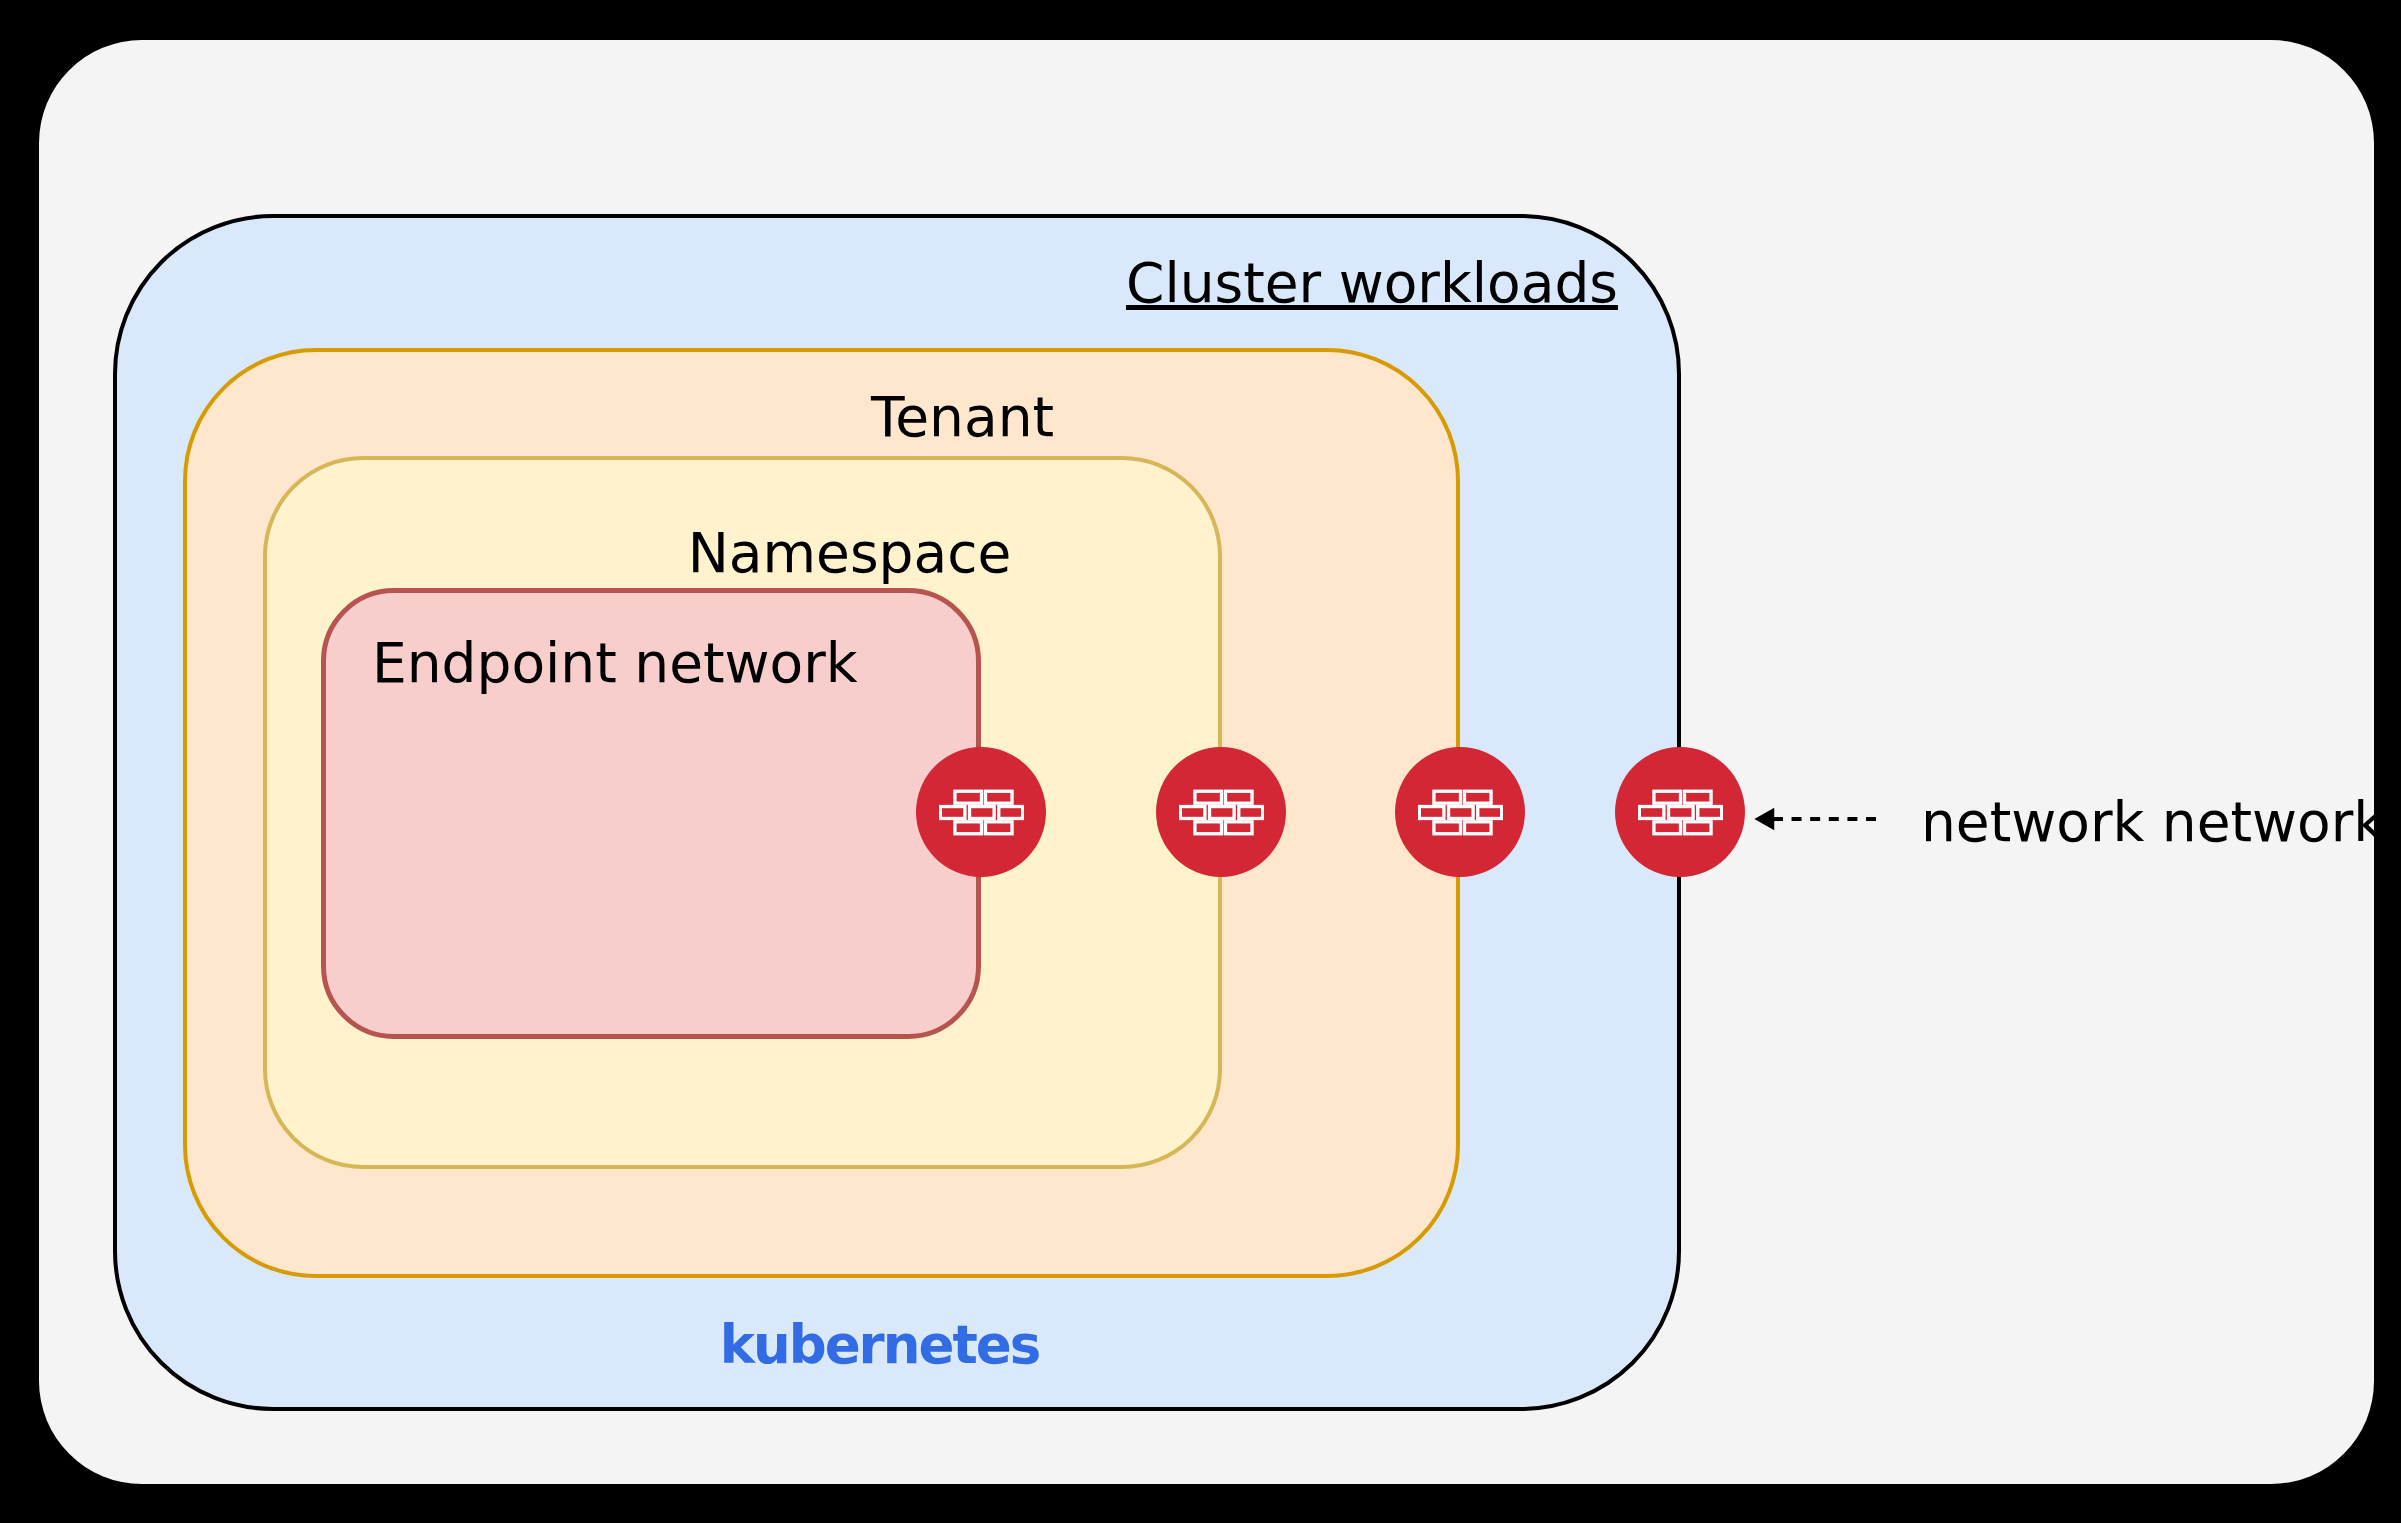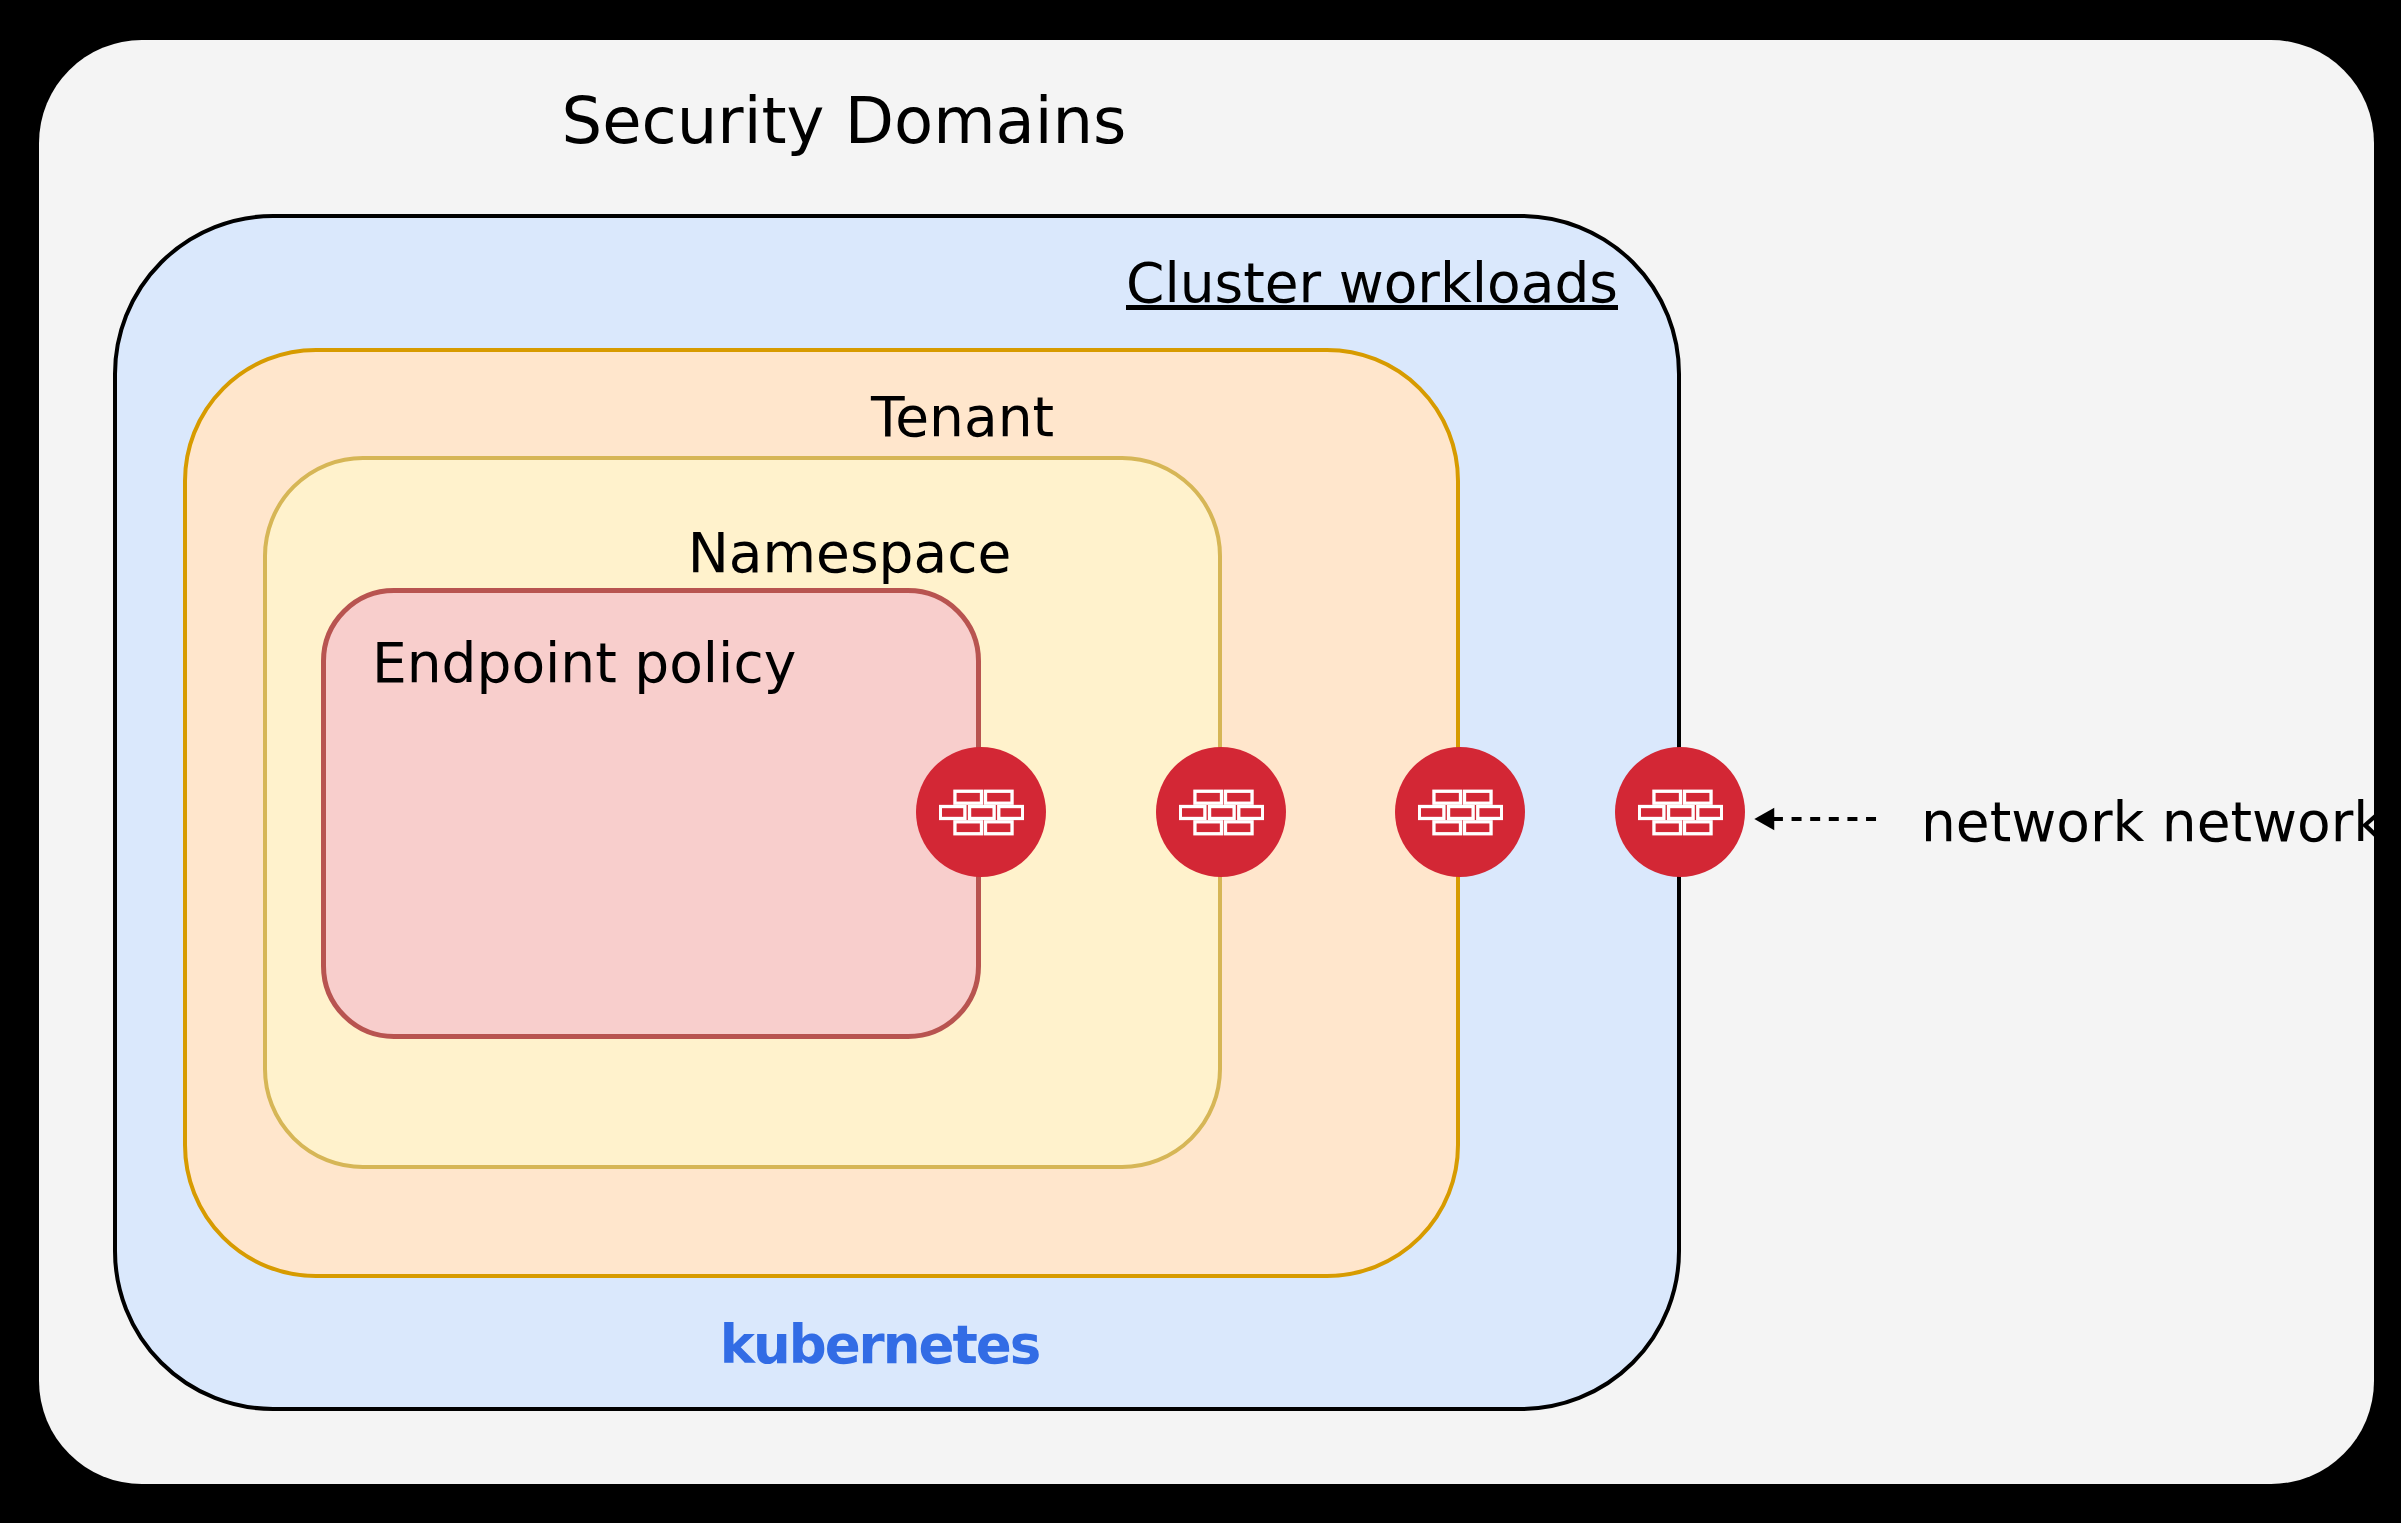--- a/index.html
+++ b/index.html
@@ -93,37 +93,36 @@
     text-align: left;
   }
 </style>
 </head>
 <body>
 
 <div id="stage" style="background-color: rgb(0, 0, 0);">
 
   <div class="abs panel" style="background-color: rgb(244, 244, 244);"></div>
 
-  <div class="abs title" style="color: rgb(0, 0, 0);">Security Domains</div>
 
   <div class="abs box box-cluster" style="background-color: rgb(218, 232, 252); border-color: rgb(0, 0, 0);"></div>
 
   <div class="abs box box-tenant" style="background-color: rgb(255, 230, 204); border-color: rgb(215, 155, 0);"></div>
 
   <div class="abs box box-namespace" style="background-color: rgb(255, 242, 204); border-color: rgb(214, 182, 86);"></div>
 
   <div class="abs box box-endpoint" style="background-color: rgb(248, 206, 204); border-color: rgb(184, 84, 80);"></div>
 
   <div class="abs label label-cluster" style="color: rgb(0, 0, 0);">Cluster workloads</div>
 
   <div class="abs label label-tenant" style="color: rgb(0, 0, 0);">Tenant</div>
 
   <div class="abs label label-namespace" style="color: rgb(0, 0, 0);">Namespace</div>
 
-  <div class="abs label label-endpoint" style="color: rgb(0, 0, 0);">Endpoint policy</div>
+  <div class="abs label label-endpoint" style="color: rgb(0, 0, 0);">Endpoint network</div>
 
   <div class="abs kubernetes-wordmark" style="color: rgb(50, 108, 229);">kubernetes</div>
 
   <div class="abs firewall-badge fw-1" style="background-color: rgb(211, 39, 53);">
     <svg width="85" height="47" viewBox="0 0 128 70" fill="none" stroke="#FFFFFF" stroke-width="5">
       <rect x="24" y="3" width="40" height="18"></rect>
         <rect x="70" y="3" width="40" height="18"></rect>
       <rect x="2" y="26" width="37" height="18"></rect>
         <rect x="46" y="26" width="37" height="18"></rect>
         <rect x="90" y="26" width="36" height="18"></rect>

